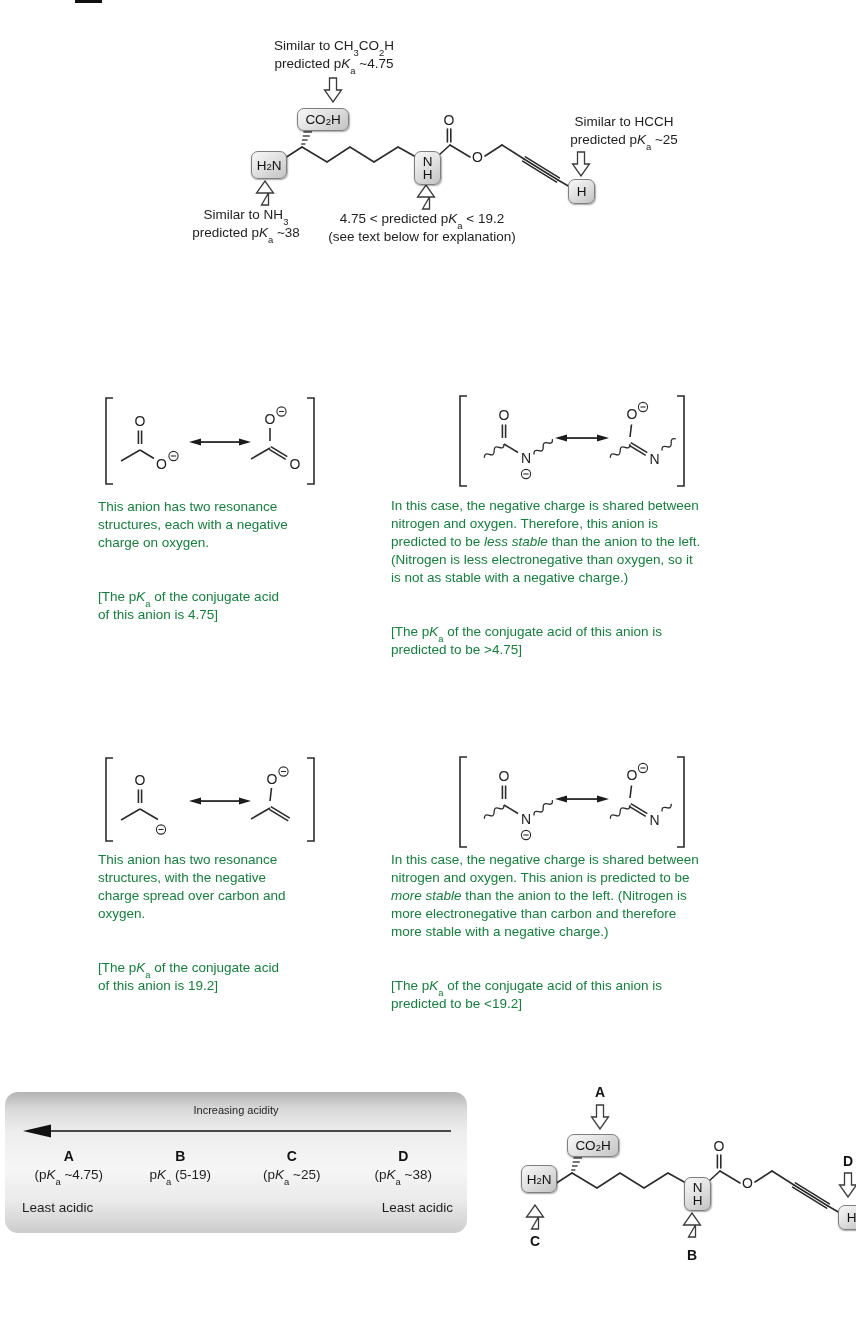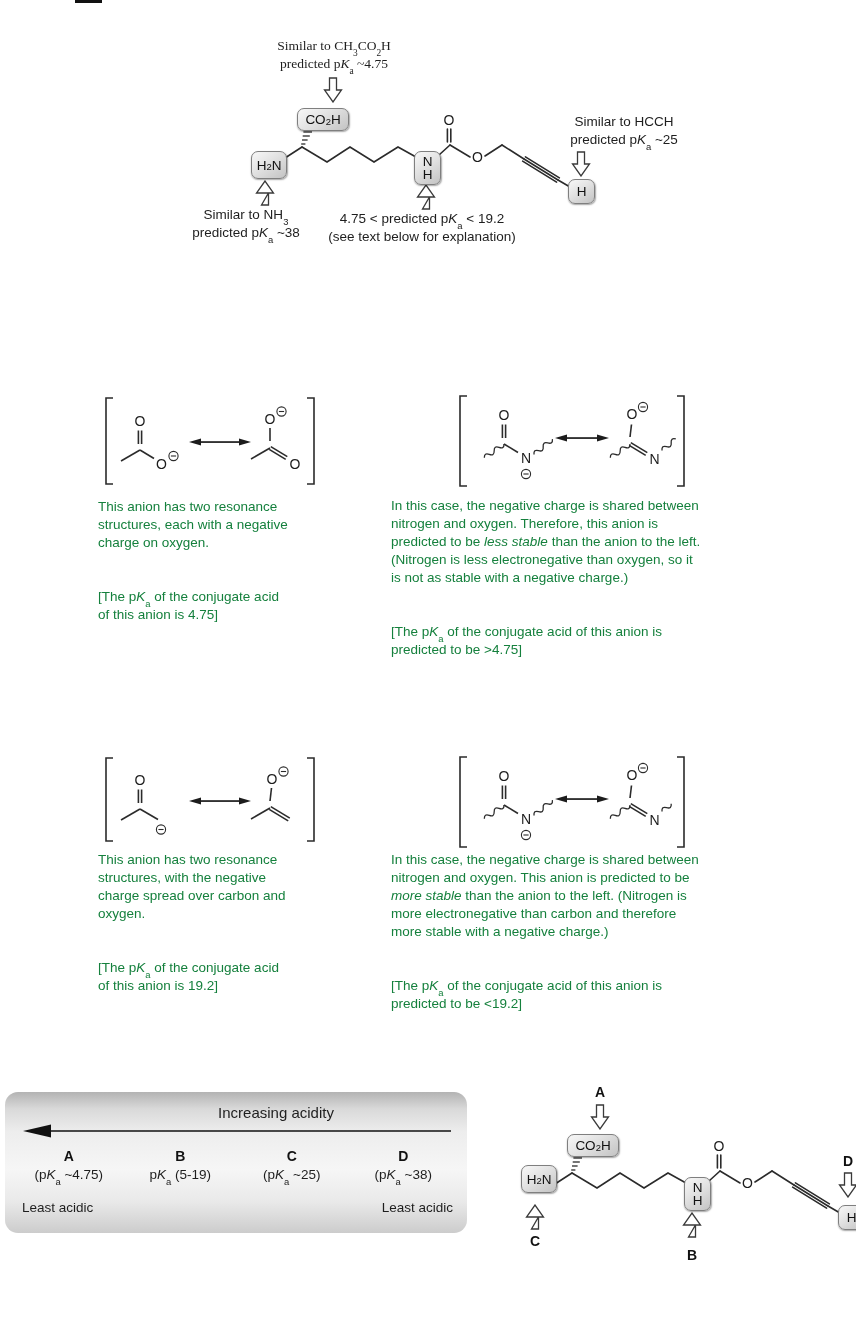--- a/index.html
+++ b/index.html
@@ -12,37 +12,37 @@
   sub { font-size:0.7em; line-height:0; position:relative; top:0.25em; }
   .atom-box { position:absolute; display:flex; align-items:center; justify-content:center;
     background:linear-gradient(145deg,#f8f8f8 0%,#e2e2e2 45%,#c3c3c3 100%);
     border:1.4px solid #7f7f7f; border-radius:7px; font-size:13.5px; color:#111;
     box-shadow:0.5px 1px 1.5px rgba(0,0,0,0.35); }
   .atom-box.nh { line-height:13px; }
   .letter { position:absolute; font-weight:bold; font-size:14px; text-align:center; color:#111; }
   svg text.atom { font-size:14px; fill:#1c1c1c; text-anchor:middle; font-family:inherit; }
   .acidity-box { position:absolute; left:5px; top:1092px; width:462px; height:141px; border-radius:13px;
     background:linear-gradient(180deg,#b3b3b3 0%,#d9d9d9 12%,#ededed 28%,#f6f6f6 55%,#e9e9e9 78%,#cccccc 100%); }
-  .acidity-title { position:absolute; top:12px; left:0; width:100%; text-align:center; font-size:15px; color:#1e1e1e;padding-left:40px; }
+  .acidity-title { position:absolute; top:12px; left:0; width:100%; text-align:center; font-size:11px; color:#1e1e1e; }
   .acidity-cols { position:absolute; top:56px; left:8px; right:8px; display:flex; }
   .acidity-col { flex:1; text-align:center; }
   .acidity-col .ltr { font-weight:bold; font-size:14px; color:#111; }
   .acidity-col .pka { font-size:13.5px; margin-top:3px; color:#1e1e1e; }
   .foot-left { position:absolute; left:17px; top:108px; font-size:13.5px; color:#1e1e1e; }
   .foot-right { position:absolute; right:14px; top:108px; font-size:13.5px; color:#1e1e1e; }
   .title-rule { position:absolute; left:75px; top:0; width:27px; height:3px; background:#111; }
 </style>
 </head>
 <body>
 
 <div class="page">
 
   <div class="title-rule"></div>
 
-  <div class="note" style="left:234px; top:37px; width:200px;font-family:Liberation Serif, serif;">Similar to CH<sub>3</sub>CO<sub>2</sub>H<br>predicted p<i>K</i><sub>a</sub> ~4.75</div>
+  <div class="note" style="left:234px; top:37px; width:200px;">Similar to CH<sub>3</sub>CO<sub>2</sub>H<br>predicted p<i>K</i><sub>a</sub> ~4.75</div>
   <svg class="abs" style="left:323px; top:77px;" width="20" height="26" viewBox="0 0 20 26">
     <polygon points="6.5,1 13.5,1 13.5,13 18.5,13 10,25 1.5,13 6.5,13" fill="#fff" stroke="#3a3a3a" stroke-width="1.3"></polygon>
   </svg>
 
   <div class="note" style="left:524px; top:113px; width:200px;">Similar to HCCH<br>predicted p<i>K</i><sub>a</sub> ~25</div>
   <svg class="abs" style="left:571px; top:151px;" width="20" height="26" viewBox="0 0 20 26">
     <polygon points="6.5,1 13.5,1 13.5,13 18.5,13 10,25 1.5,13 6.5,13" fill="#fff" stroke="#3a3a3a" stroke-width="1.3"></polygon>
   </svg>
 
   <svg class="abs" style="left:255px; top:180px;" width="20" height="26" viewBox="0 0 20 26">

